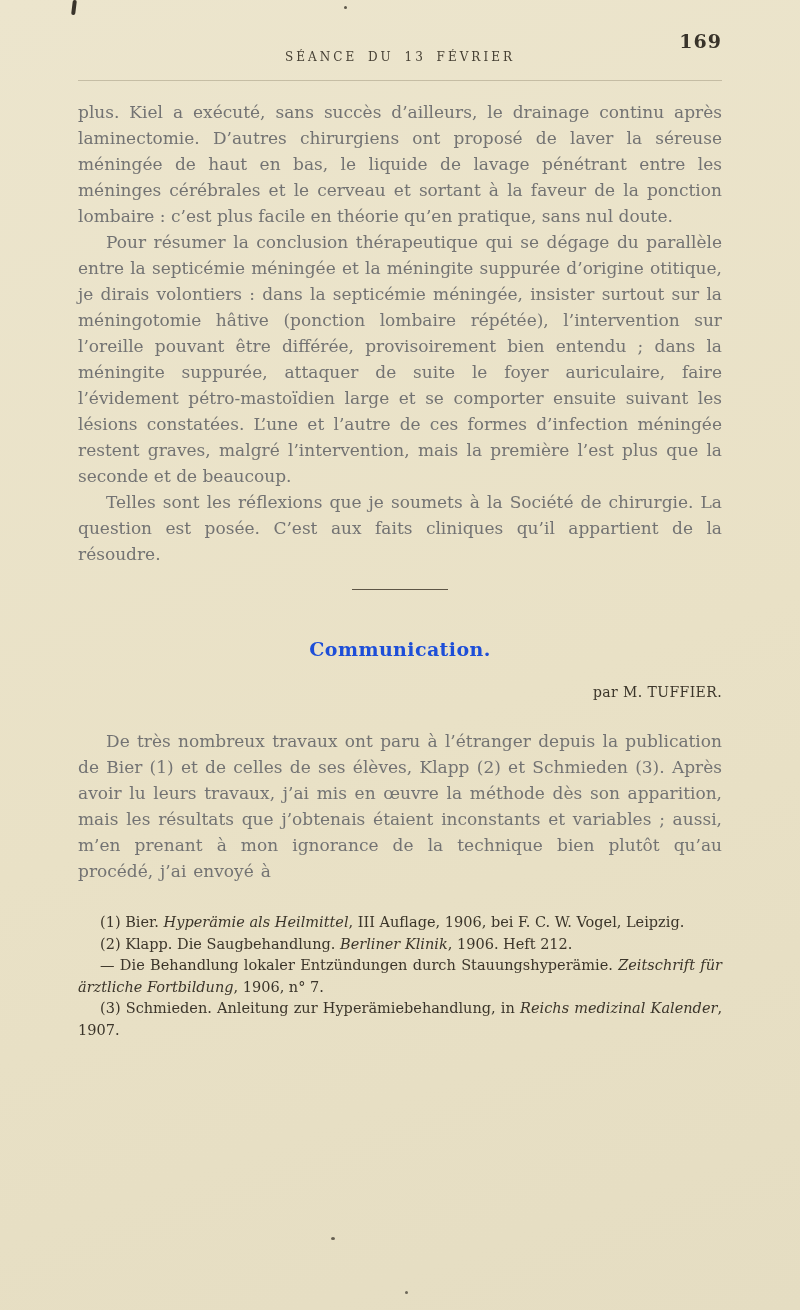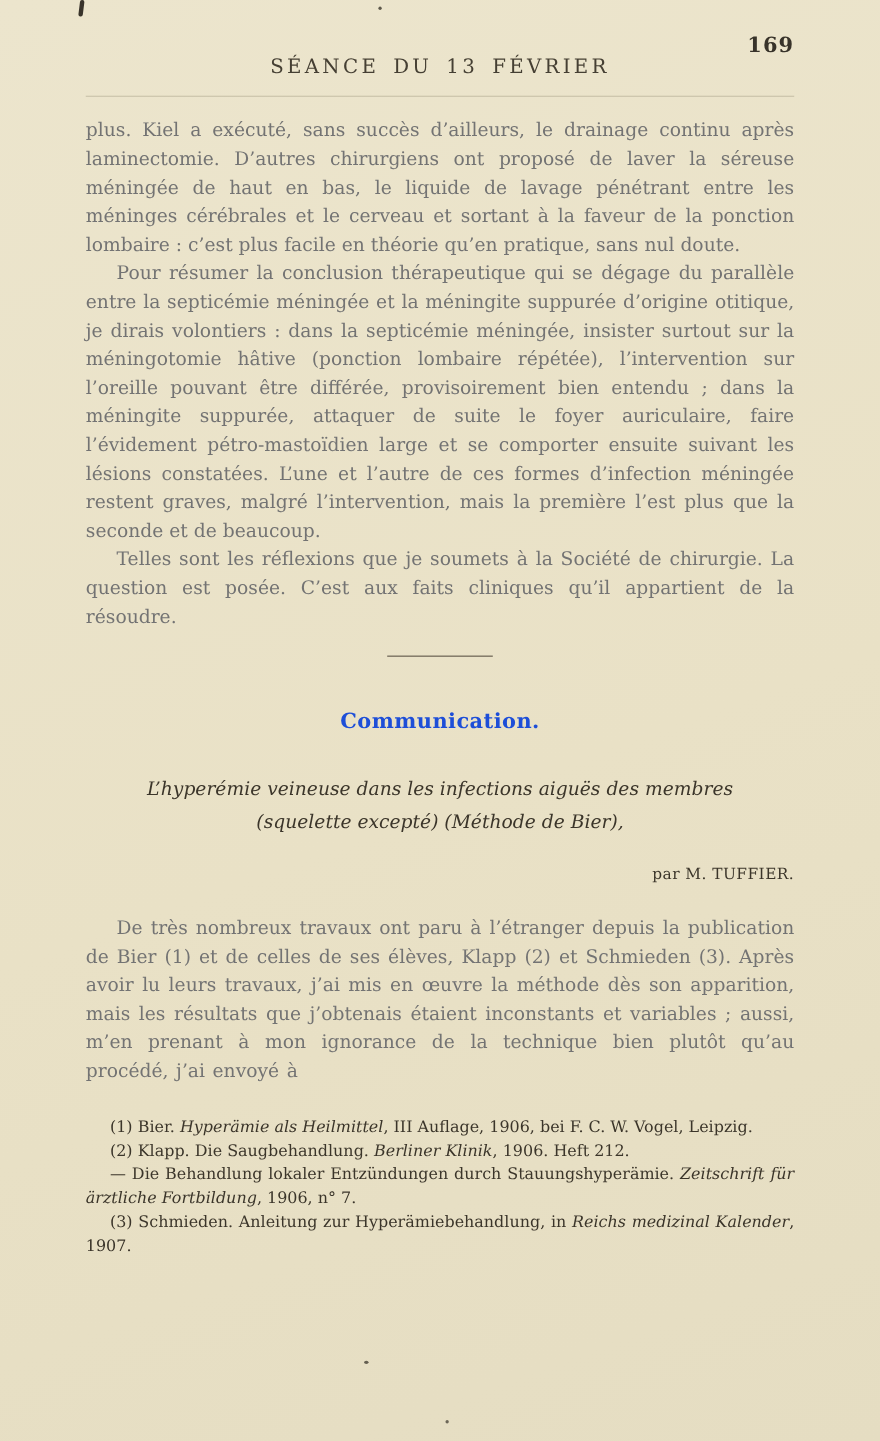--- a/index.html
+++ b/index.html
@@ -18,21 +18,21 @@
   
   .page-header {
     position:relative;
     padding-top:50px;
     padding-bottom:16px;
     border-bottom:1px solid rgba(110,100,75,0.30);
   }
   .header-title {
     display:block;
     text-align:center;
-    font-size:18px;
+    font-size:12px;
     letter-spacing:3px;
     color:#453f33;
     word-spacing:4px;
   }
   .page-number {
     position:absolute;
     right:0; top:30px;
     font-size:19px;
     font-weight:bold;
     letter-spacing:1px;
@@ -115,24 +115,20 @@
   <main>
 
     <p class="body-par no-indent">plus. Kiel a exécuté, sans succès d’ailleurs, le drainage continu après laminectomie. D’autres chirurgiens ont proposé de laver la séreuse méningée de haut en bas, le liquide de lavage pénétrant entre les méninges cérébrales et le cerveau et sortant à la faveur de la ponction lombaire : c’est plus facile en théorie qu’en pratique, sans nul doute.</p>
     <p class="body-par">Pour résumer la conclusion thérapeutique qui se dégage du parallèle entre la septicémie méningée et la méningite suppurée d’origine otitique, je dirais volontiers : dans la septicémie méningée, insister surtout sur la méningotomie hâtive (ponction lombaire répétée), l’intervention sur l’oreille pouvant être différée, provisoirement bien entendu ; dans la méningite suppurée, attaquer de suite le foyer auriculaire, faire l’évidement pétro-mastoïdien large et se comporter ensuite suivant les lésions constatées. L’une et l’autre de ces formes d’infection méningée restent graves, malgré l’intervention, mais la première l’est plus que la seconde et de beaucoup.</p>
     <p class="body-par">Telles sont les réflexions que je soumets à la Société de chirurgie. La question est posée. C’est aux faits cliniques qu’il appartient de la résoudre.</p>
 
     <div class="divider"></div>
 
     <h2 class="section-heading">Communication.</h2>
 
-    <p class="article-title">
-      <span>L’hyperémie veineuse dans les infections aiguës des membres</span><br>
-      <span>(squelette excepté) (Méthode de Bier),</span>
-    </p>
 
     <p class="byline">par M. TUFFIER.</p>
 
     <p class="body-par intro">De très nombreux travaux ont paru à l’étranger depuis la publication de Bier (1) et de celles de ses élèves, Klapp (2) et Schmieden (3). Après avoir lu leurs travaux, j’ai mis en œuvre la méthode dès son apparition, mais les résultats que j’obtenais étaient inconstants et variables ; aussi, m’en prenant à mon ignorance de la technique bien plutôt qu’au procédé, j’ai envoyé à</p>
 
     <div class="footnotes">
       <p><span>(1) Bier. </span><span class="it">Hyperämie als Heilmittel</span><span>, III Auflage, 1906, bei F. C. W. Vogel, Leipzig.</span></p>
       <p><span>(2) Klapp. Die Saugbehandlung. </span><span class="it">Berliner Klinik</span><span>, 1906. Heft 212.</span></p>
       <p><span>— Die Behandlung lokaler Entzündungen durch Stauungshyperämie. </span><span class="it">Zeitschrift für ärztliche Fortbildung</span><span>, 1906, n° 7.</span></p>
       <p><span>(3) Schmieden. Anleitung zur Hyperämiebehandlung, in </span><span class="it">Reichs medizinal Kalender</span><span>, 1907.</span></p>

